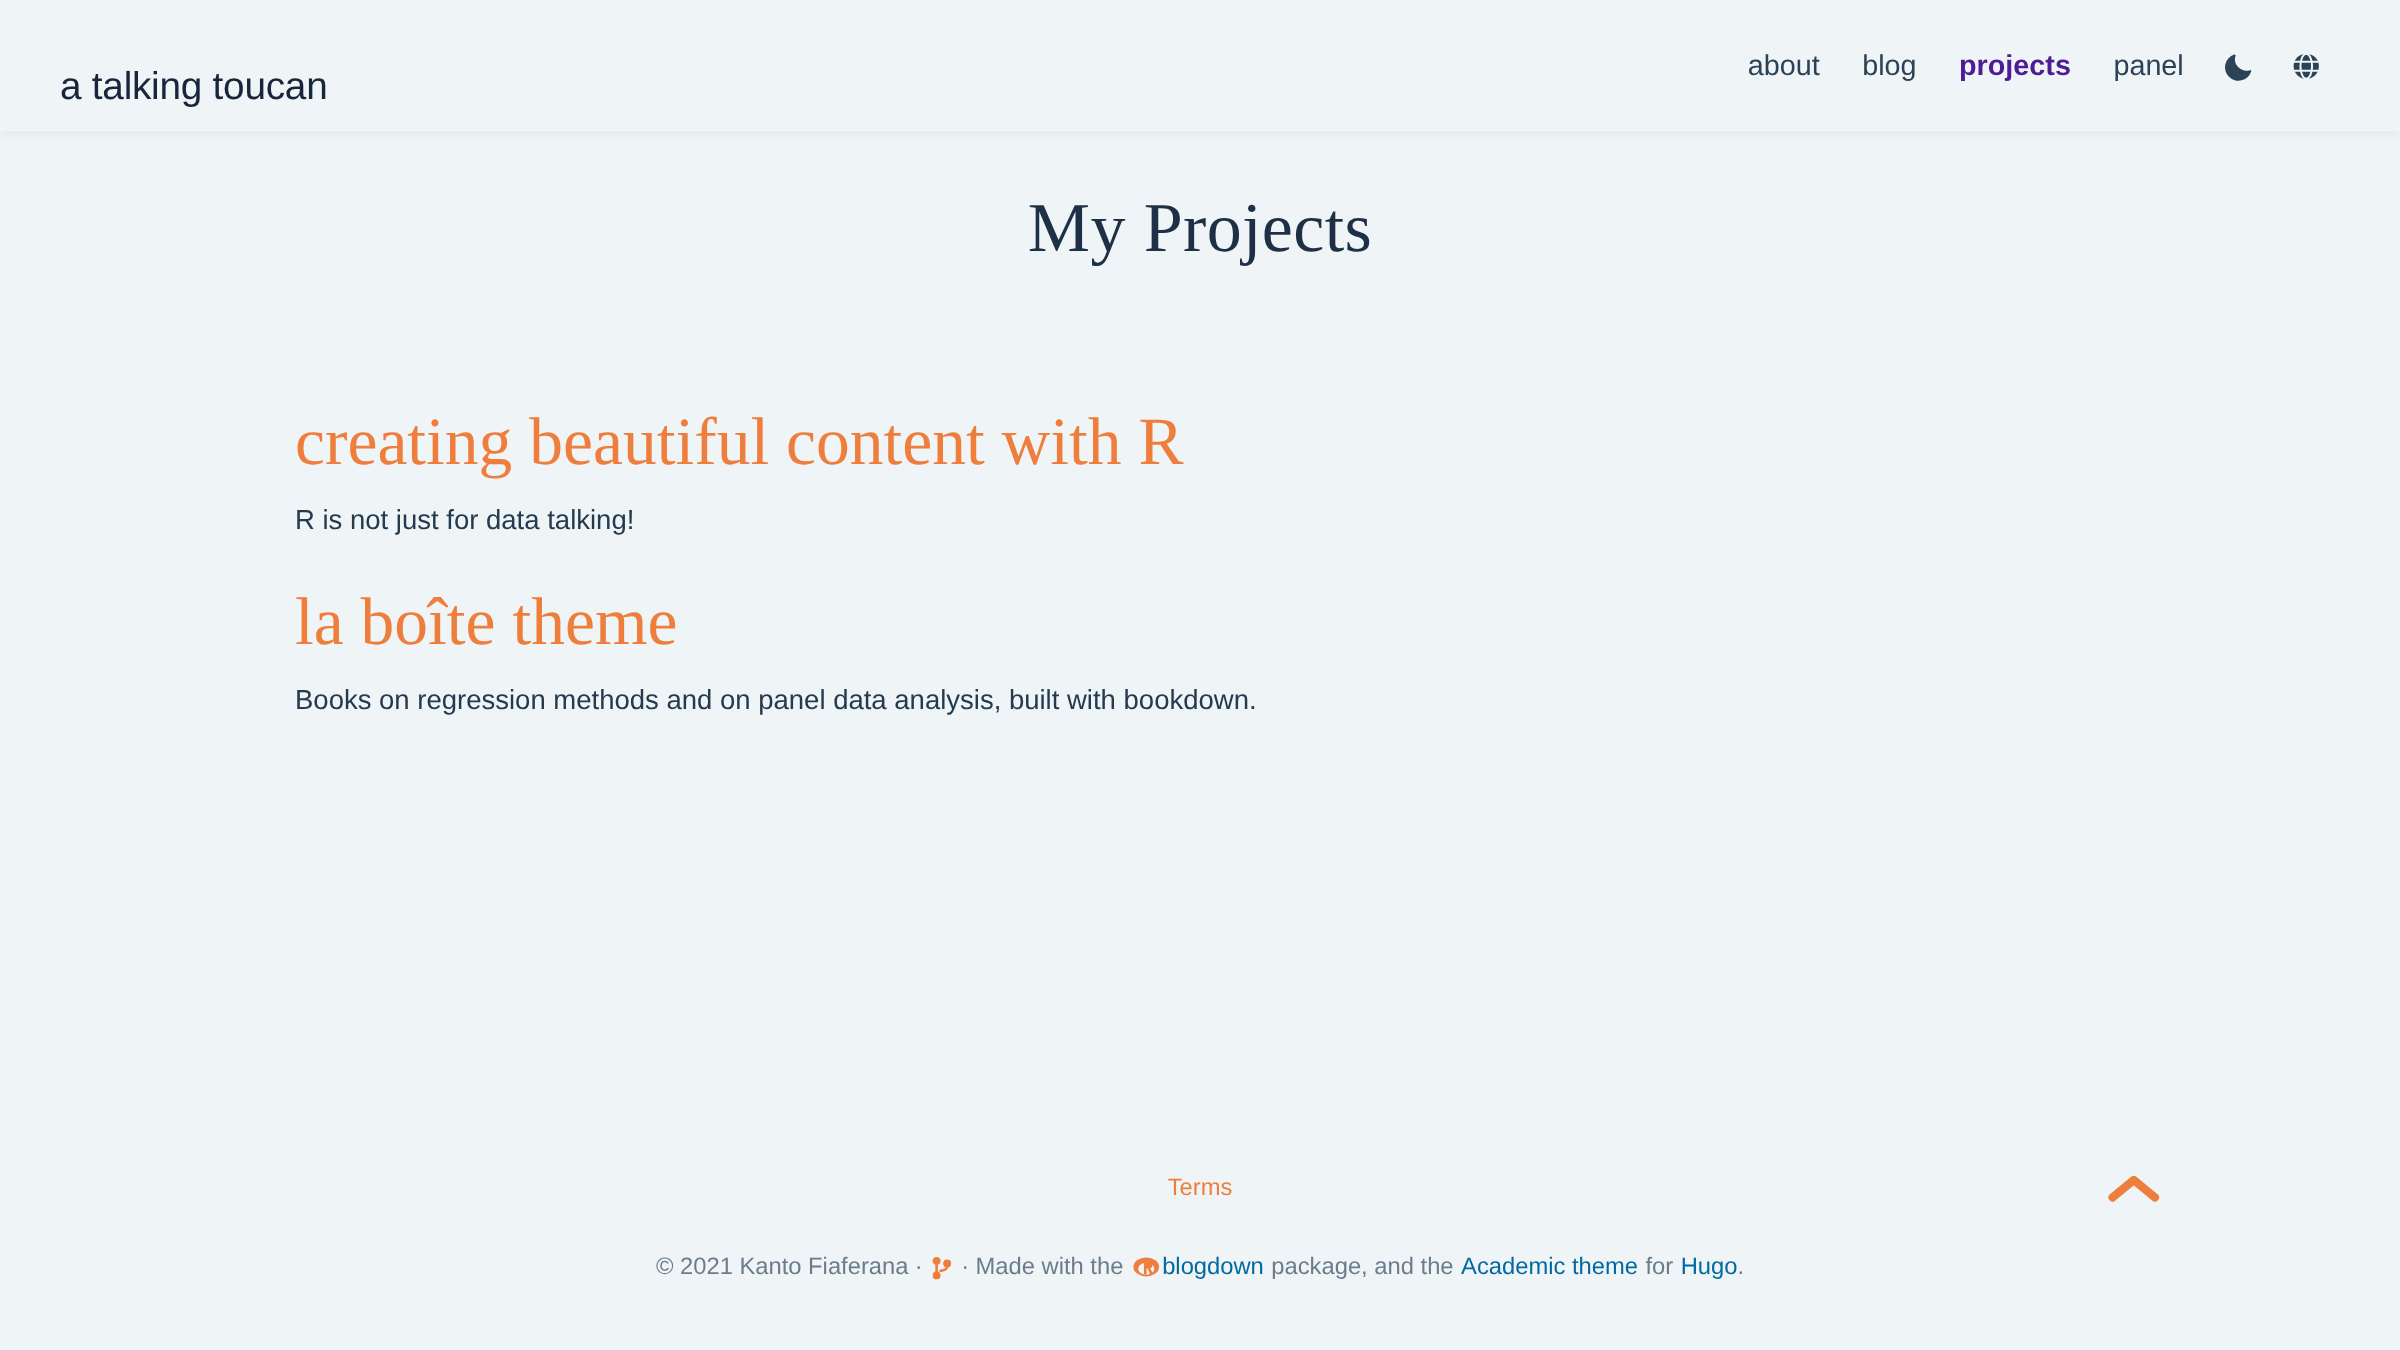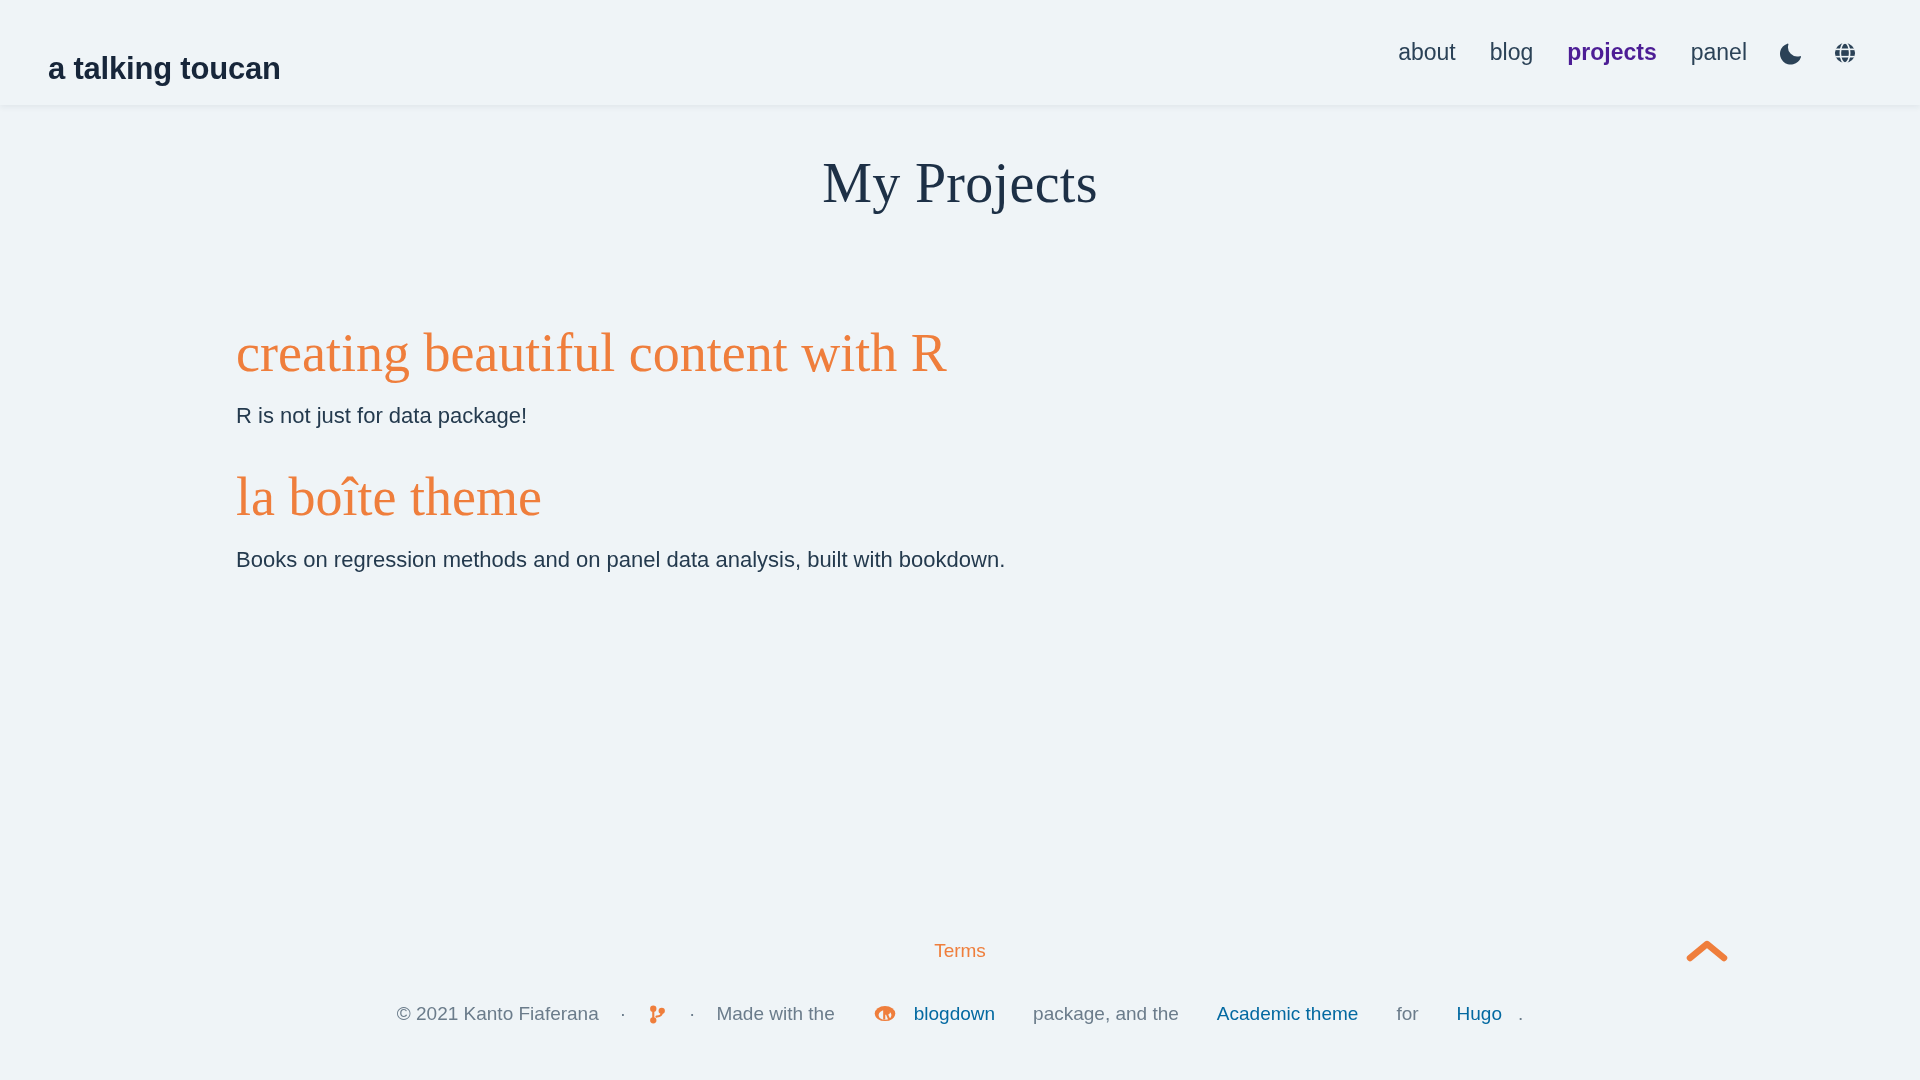--- a/index.html
+++ b/index.html
@@ -26,21 +26,21 @@
     background: #eff4f7;
     display: flex;
     align-items: center;
     justify-content: space-between;
     padding: 0 48px 0 48px;
     box-shadow: 0 2px 6px rgba(31, 48, 64, 0.07);
     z-index: 20;
   }
   .brand {
     font-size: 31px;
-    font-weight: bold;
+    font-weight: normal;
     letter-spacing: -0.2px;
     color: #17263a;
     text-decoration: none;
     line-height: 1;
     white-space: nowrap;
     margin-top: 31px;
   }
   .nav {
     display: flex;
     align-items: flex-end;
@@ -128,21 +128,21 @@
     margin-bottom: 38px;
   }
   .footer-credit {
     font-size: 19px;
     color: #6b7c8b;
     line-height: 1.45;
     display: flex;
     align-items: center;
     justify-content: center;
     flex-wrap: nowrap;
-    gap: 16px;
+    gap: 0;
   }
   .footer-credit a {
     color: #0369a1;
     text-decoration: none;
   }
   .footer-credit .sep { padding: 0 5px; }
   .icon-inline {
     display: inline-flex;
     align-items: center;
     vertical-align: -3px;
@@ -200,21 +200,21 @@
 </header>
 
 <main class="main-wrap">
 
   <h1 class="page-title">My Projects</h1>
 
   <section class="projects">
 
     <article class="project-item">
       <a class="project-title" href="#">creating beautiful content with R</a>
-      <p class="project-desc">R is not just for data package!</p>
+      <p class="project-desc">R is not just for data talking!</p>
     </article>
 
     <article class="project-item">
       <a class="project-title" href="#">la boîte theme</a>
       <p class="project-desc">Books on regression methods and on panel data analysis, built with bookdown.</p>
     </article>
 
   </section>
 
   <footer class="site-footer">

